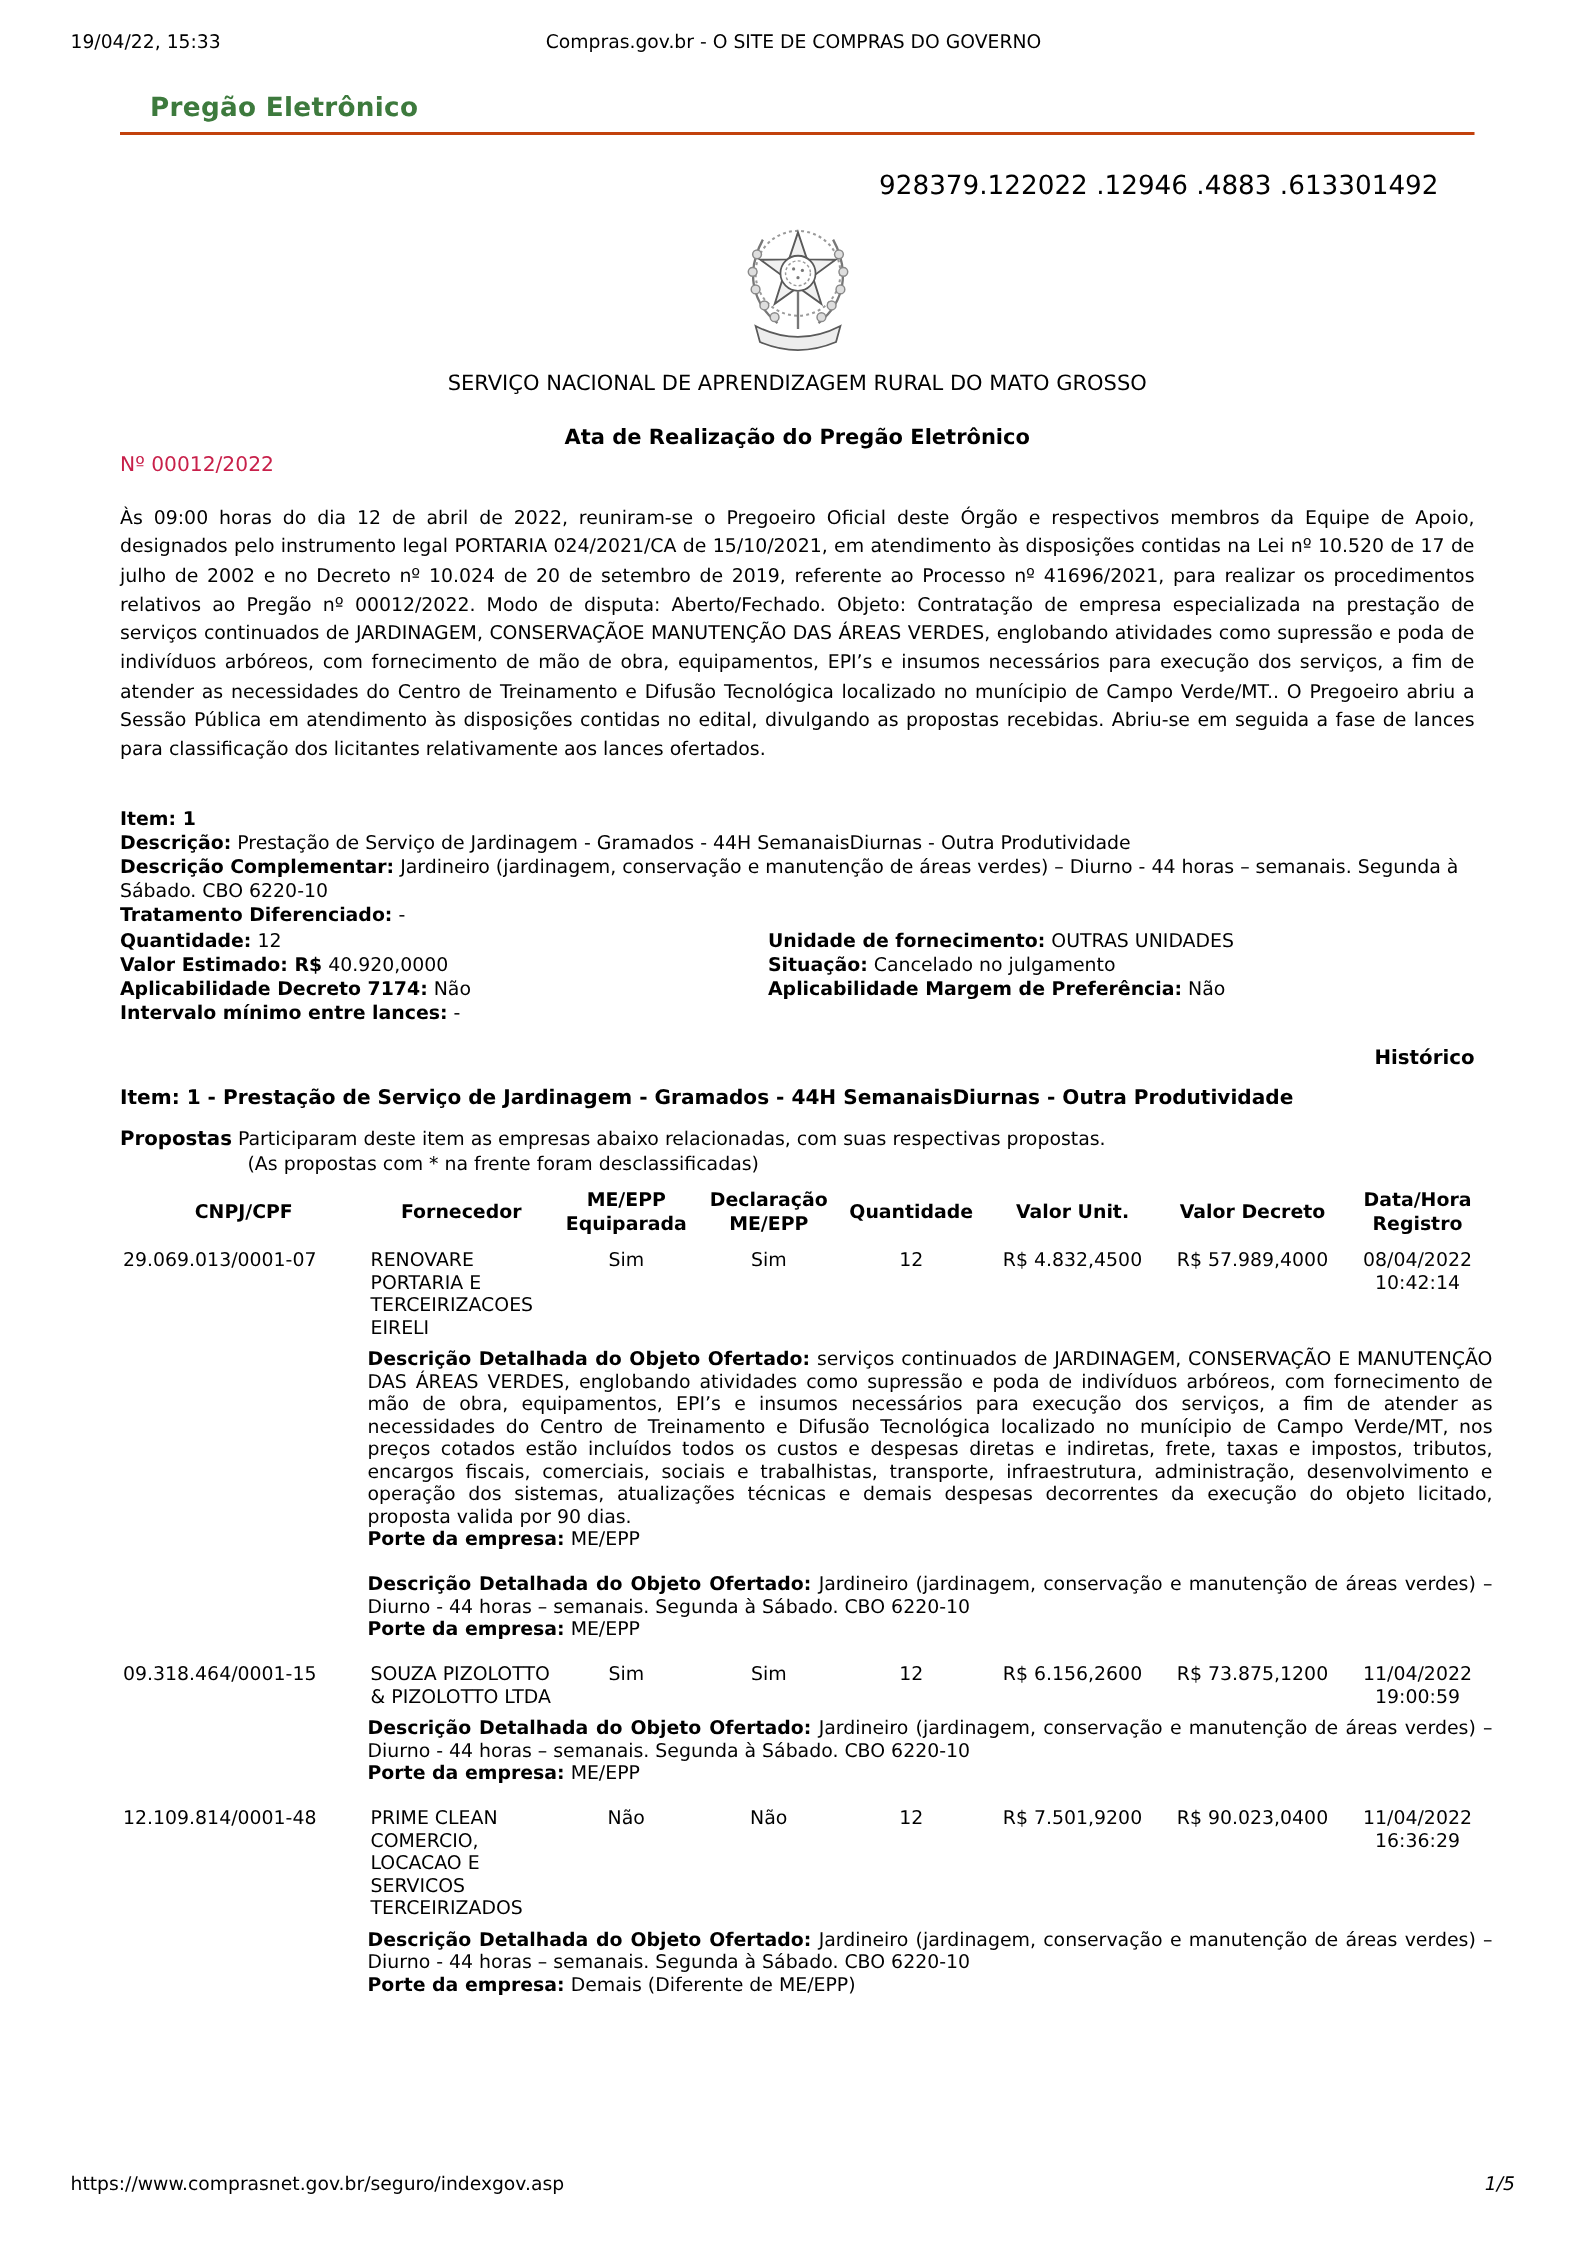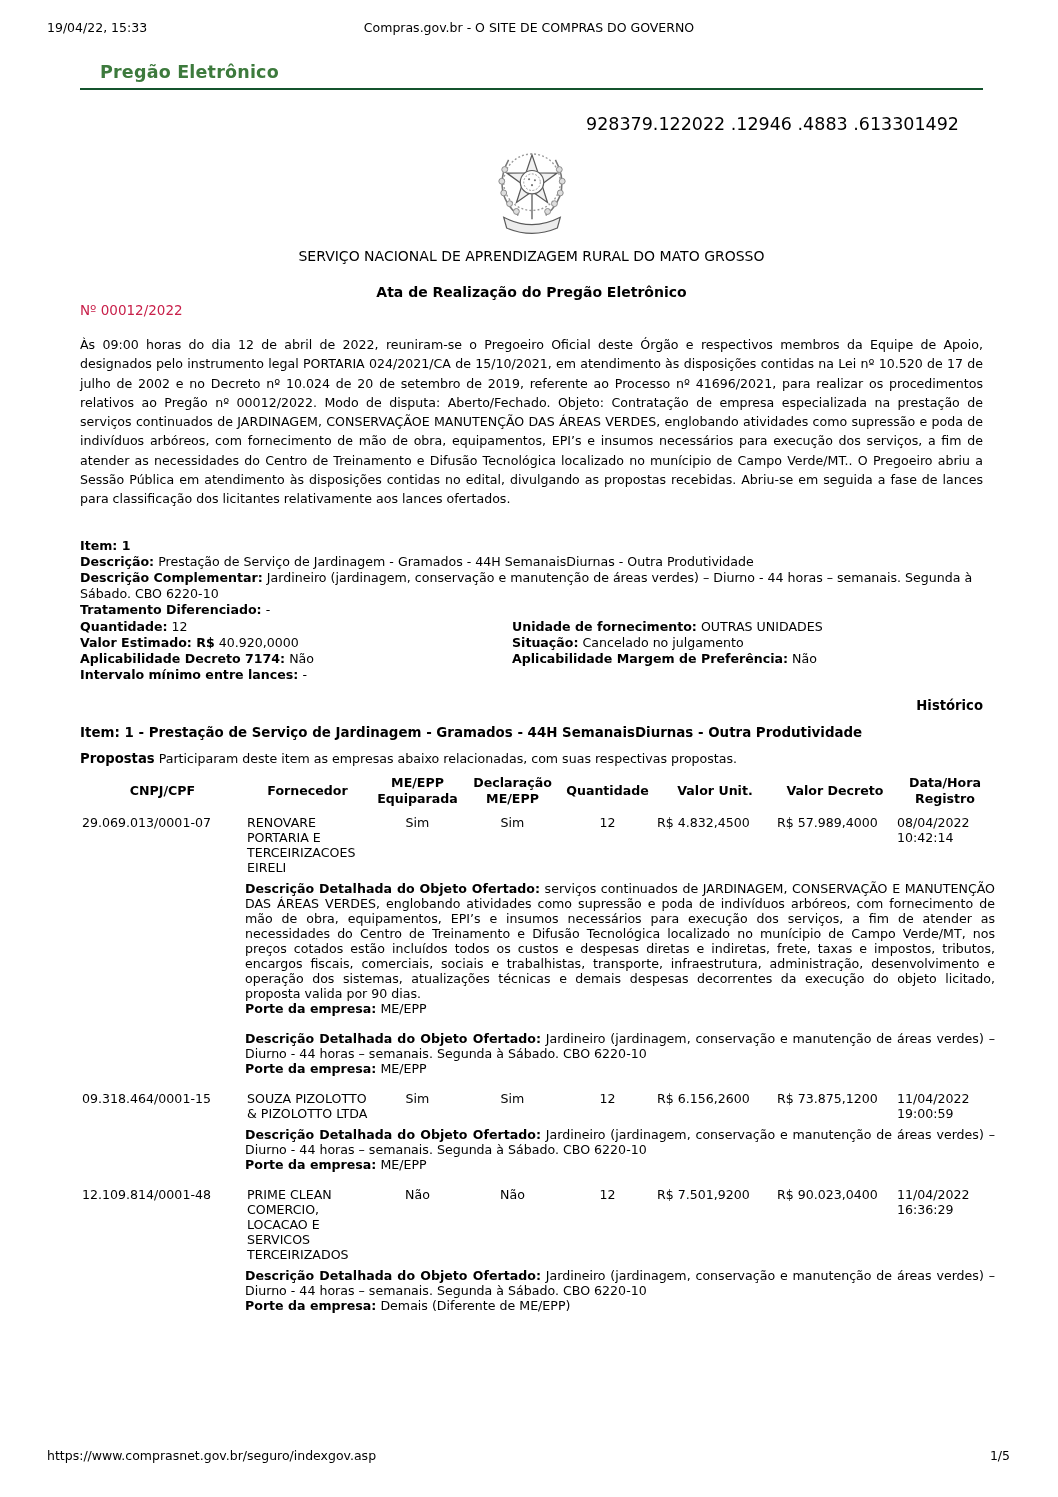--- a/index.html
+++ b/index.html
@@ -6,21 +6,21 @@
   html,body { margin:0; padding:0; background:#fff; }
   .page { position:relative; width:1058px; height:1497px; background:#fff;
           font-family:"DejaVu Sans","Liberation Sans",sans-serif; color:#000; overflow:hidden; }
 
   .print-header { position:absolute; top:20px; left:0; width:100%; font-size:12.5px; }
   .ph-date { position:absolute; left:47px; top:0; }
   .ph-title { text-align:center; }
 
   .content { position:absolute; top:62px; left:80px; width:903px; }
 
-  .title-bar { border-bottom:2px solid #14532d; padding-bottom:6px; }
+  .title-bar { border-bottom:2px solid #c2410c; padding-bottom:6px; }
   .page-heading { margin:0 0 0 20px; font-size:17.5px; font-weight:bold; color:#3d7a3d; letter-spacing:.2px; }
 
   .doc-code { margin-top:24px; padding-right:24px; text-align:right; font-size:17.5px; }
 
   .crest-row { margin-top:8px; display:flex; justify-content:center; }
 
   .org-name  { margin-top:10px; text-align:center; font-size:14px; }
   .doc-title { margin-top:20px; text-align:center; font-size:14px; font-weight:bold; }
   .doc-number{ margin-top:2px;  text-align:left; font-size:13.5px; color:#c8204a; }
 
@@ -37,26 +37,26 @@
   .propostas { margin-top:11px; font-size:12.6px; line-height:16px; }
   .propostas .plabel { font-weight:bold; font-size:13.2px; }
   .propostas-note { padding-left:85px; }
 
   table.props { margin-top:6px; border-collapse:collapse; width:915px;
                 font-size:12.6px; line-height:15px; table-layout:fixed; }
   table.props th { font-weight:bold; text-align:center; vertical-align:middle;
                    line-height:16px; padding:2px 2px; }
   table.props td { vertical-align:top; padding:6px 2px 0 2px; }
   td.center { text-align:center; }
-  td.right  { text-align:left; }
+  td.right  { text-align:center; }
   tr.desc-row td.desc-cell { text-align:justify; padding:6px 0 9px 0; line-height:15px; }
 
   .page-footer { position:absolute; top:1448px; left:0; width:100%; font-size:12.5px; }
   .pf-url  { position:absolute; left:47px; top:0; }
-  .pf-page { position:absolute; right:48px; top:0; }
+  .pf-page { position:absolute; right:48px; top:0;font-style:italic; }
 </style>
 </head>
 <body>
 
 <div class="page">
 
   <div class="print-header">
     <span class="ph-date">19/04/22, 15:33</span>
     <div class="ph-title">Compras.gov.br - O SITE DE COMPRAS DO GOVERNO</div>
   </div>
@@ -154,20 +154,21 @@
     </div>
 
     <div class="hist-heading">Histórico</div>
     <div class="hist-item-heading">Item: 1 - Prestação de Serviço de Jardinagem - Gramados - 44H SemanaisDiurnas - Outra Produtividade</div>
 
     <div class="propostas">
       <div>
         <span class="plabel">Propostas</span>
         <span>Participaram deste item as empresas abaixo relacionadas, com suas respectivas propostas.</span>
       </div>
+      <div class="propostas-note">(As propostas com * na frente foram desclassificadas)</div>
     </div>
 
     <table class="props">
       <colgroup>
         <col style="width:165px">
           <col style="width:125px">
           <col style="width:95px">
           <col style="width:95px">
         <col style="width:95px">
           <col style="width:120px">

